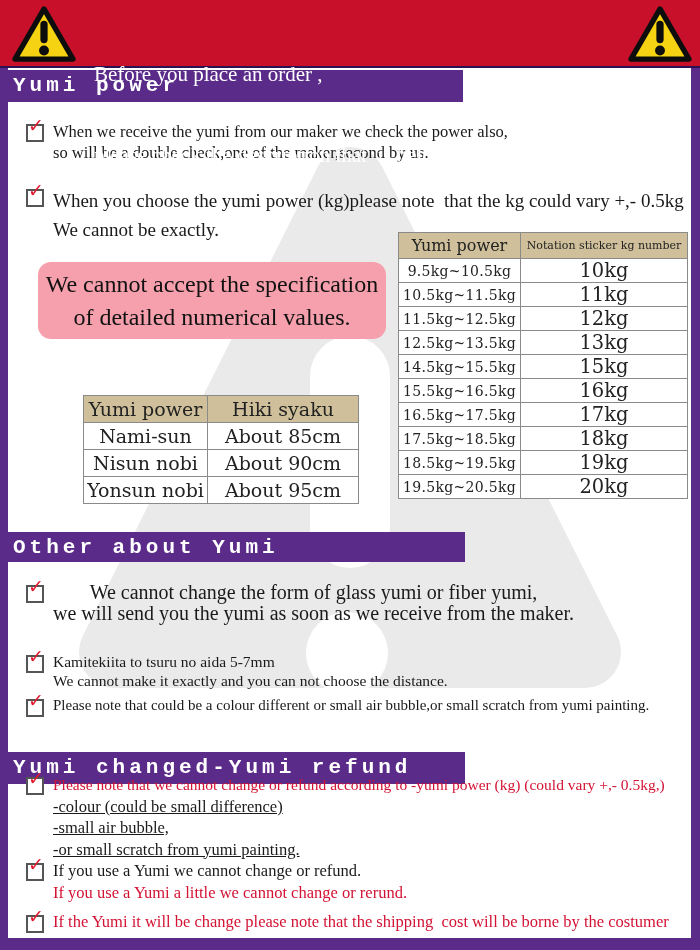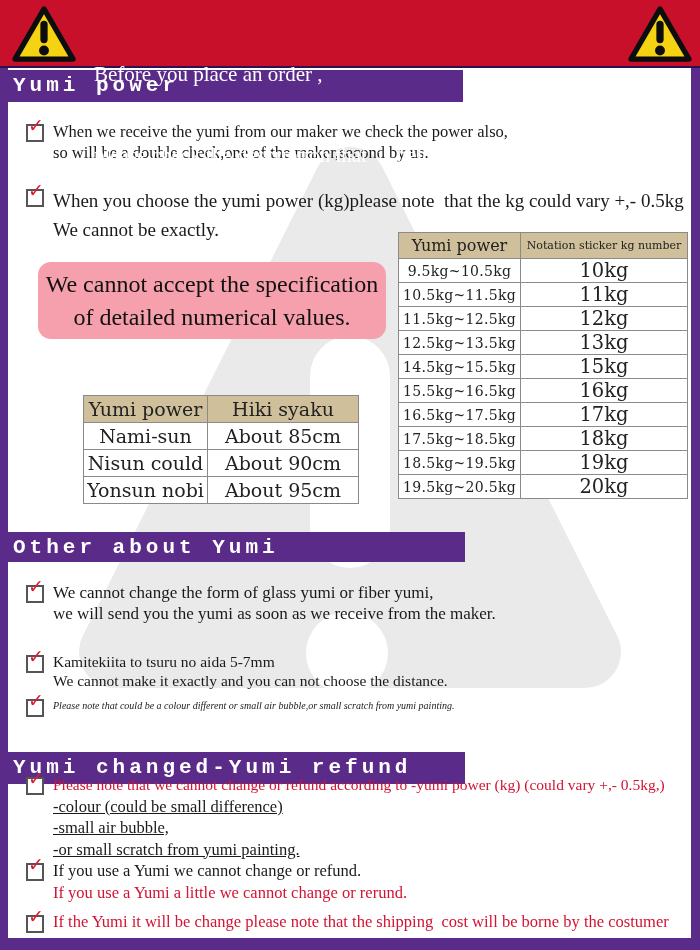--- a/index.html
+++ b/index.html
@@ -34,23 +34,23 @@
   
   .item{position:absolute;left:26px;display:flex;gap:9px;z-index:2;}
   .check{flex:0 0 auto;width:14px;height:14px;margin-top:3px;background:#fff;
          border:2px solid #555;position:relative;}
   .check .mark{position:absolute;left:0px;top:-10px;color:var(--check-red);
                font-family:"DejaVu Sans",sans-serif;font-weight:bold;font-size:19px;line-height:19px;}
   .lines div{white-space:pre;}
   .red{color:var(--red-text);}
   .i1 .lines div{font-size:16.5px;line-height:21px;}
   .i2 .lines div{font-size:19px;line-height:29px;}
-  .i3 .lines div{font-size:17px;line-height:21px;}
+  .i3 .lines div{font-size:20px;line-height:21px;text-align:center;}
   .i4 .lines div{font-size:15.5px;line-height:19px;}
-  .i5 .lines div{font-size:10px;line-height:19px;font-style:italic;}
+  .i5 .lines div{font-size:15px;line-height:19px;}
   .i6 .lines div{font-size:15.5px;line-height:21.5px;}
   .i6 .lines div + div{font-size:16.5px;text-decoration:underline;}
   .i7 .lines div{font-size:16.5px;line-height:22px;}
   .i8 .lines div{font-size:16.5px;line-height:20px;}
   
   .notebox{position:absolute;left:38px;top:262px;width:348px;height:77px;z-index:2;
            background:var(--pink);border-radius:13px;display:flex;flex-direction:column;
            justify-content:center;align-items:center;font-size:24px;line-height:33px;color:#111;}
   .notebox div{white-space:pre;}
   
@@ -181,21 +181,21 @@
   <tbody>
       <tr>
     <th class="c1">Yumi power</th>
     <th class="c2">Hiki syaku</th>
   </tr>
   <tr>
         <td class="c1">Nami-sun</td>
         <td class="c2">About 85cm</td>
       </tr>
   <tr>
-        <td class="c1">Nisun could</td>
+        <td class="c1">Nisun nobi</td>
         <td class="c2">About 90cm</td>
       </tr>
   <tr>
         <td class="c1">Yonsun nobi</td>
         <td class="c2">About 95cm</td>
       </tr>
 </tbody>
   </table>
 
 <div class="bar bar2">Other about Yumi</div>

